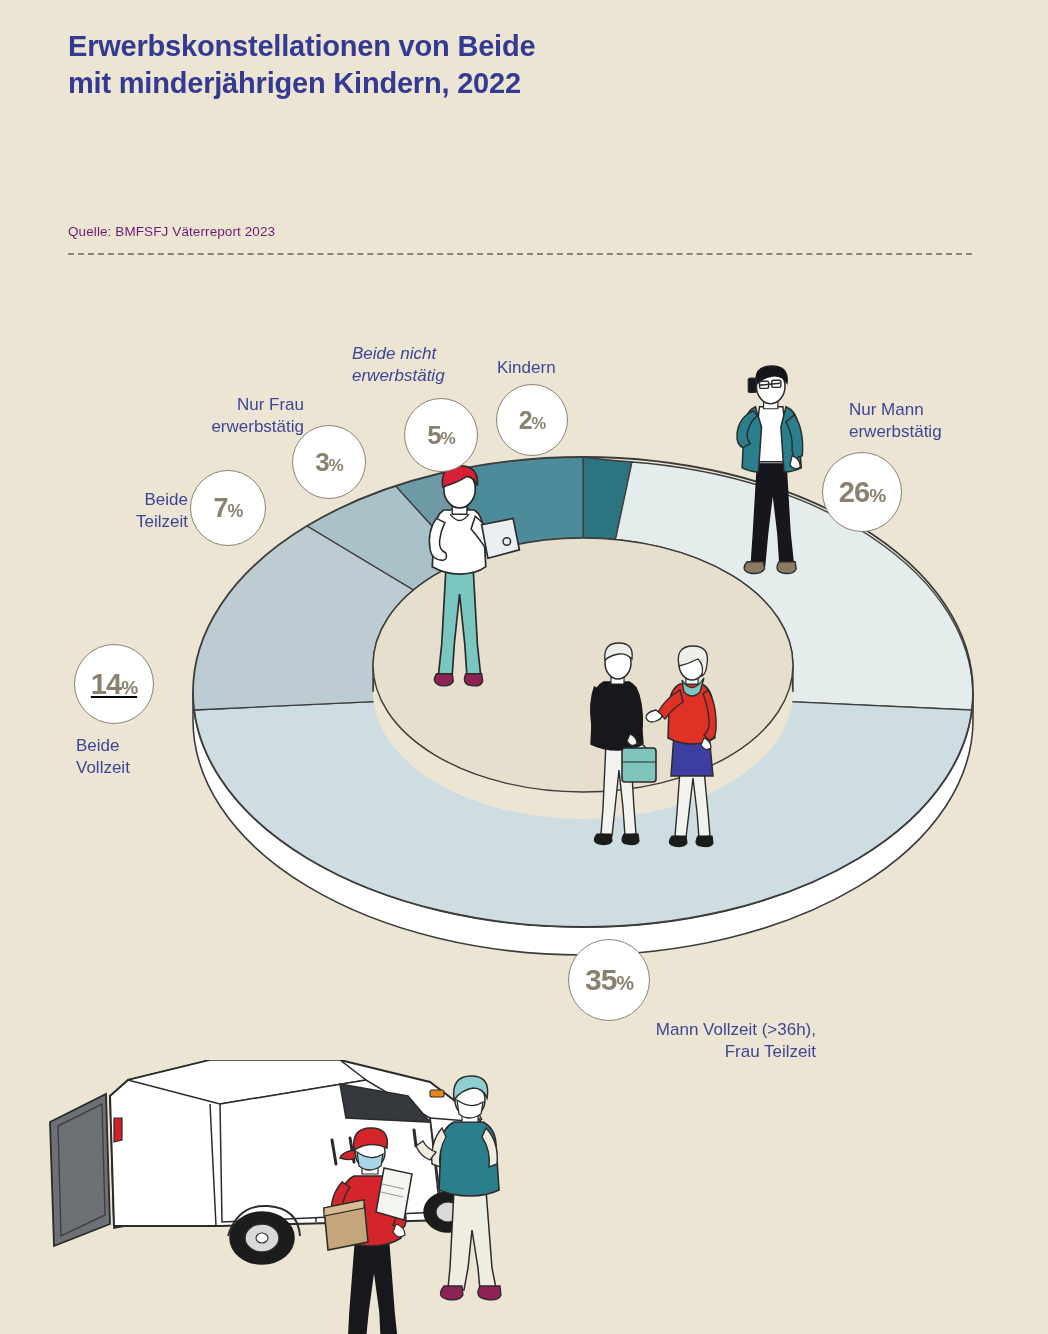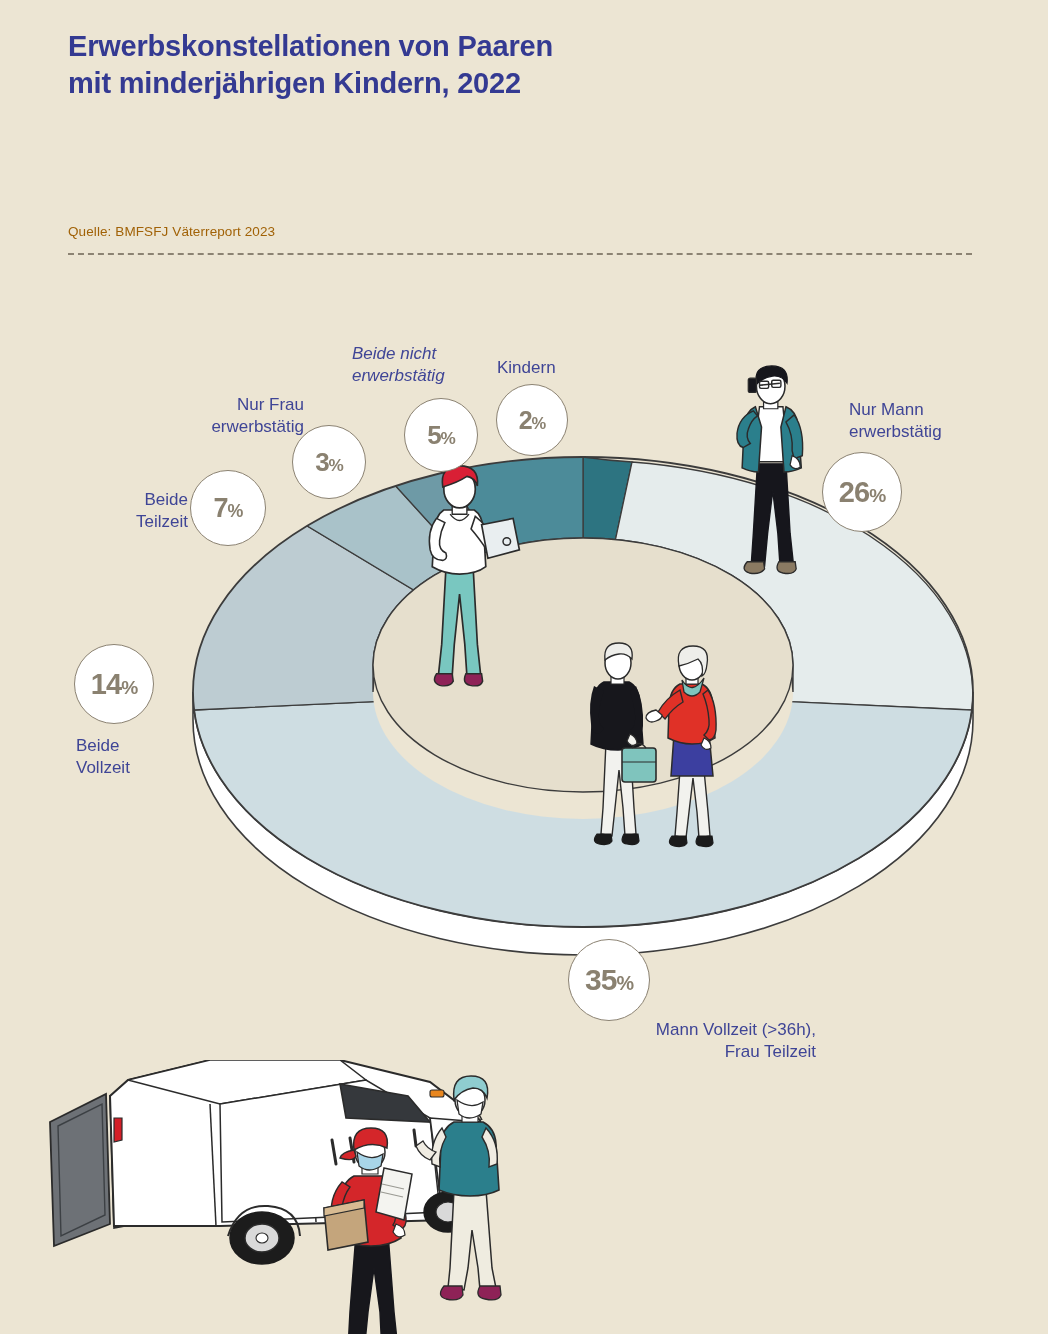--- a/index.html
+++ b/index.html
@@ -14,21 +14,21 @@
   
   .title {
     position: absolute; left: 68px; top: 28px; width: 760px;
     font-size: 29px; font-weight: 700; line-height: 1.28;
     color: #343a92; letter-spacing: -0.2px;
   }
   .title .l2 { display: block; }
 
   .source {
     position: absolute; left: 68px; top: 224px;
-    font-size: 13.5px; color: #a16207; letter-spacing: 0.1px;
+    font-size: 13.5px; color: #701a75; letter-spacing: 0.1px;
   }
   .rule {
     position: absolute; left: 68px; top: 253px; width: 904px; height: 0;
     border-top: 2px dashed #8c8373;
   }
 
   
   .stage { position: absolute; left: 0; top: 300px; width: 1048px; height: 760px; }
   .stage svg { position: absolute; left: 0; top: 0; }
 
@@ -65,35 +65,35 @@
   #l-beidenicht{ left: 352px; top: 343px; width: 130px; font-style: italic; }
 
   #b-sonstige  { left: 496px; top: 384px; width: 72px;  height: 72px; }
   #b-sonstige .pct { font-size: 25px; }
   #l-sonstige  { left: 497px; top: 357px; width: 110px; }
 
   #b-nurmann   { left: 822px; top: 452px; width: 80px;  height: 80px; }
   #b-nurmann .pct { font-size: 29px; }
   #l-nurmann   { left: 813px; top: 399px; width: 140px; margin-left: 36px; }
 
-  #b-vollzeit  { left: 74px;  top: 644px; width: 80px;  height: 80px; }
+  #b-vollzeit  { left: 74px;  top: 644px; width: 80px;  height: 80px; text-decoration: underline; }
   #b-vollzeit .pct { font-size: 29px; }
   #l-vollzeit  { left: 76px;  top: 735px; width: 120px; }
 
   #b-mannvoll  { left: 568px; top: 939px; width: 82px;  height: 82px; }
   #b-mannvoll .pct { font-size: 30px; }
   #l-mannvoll  { left: 566px; top: 1019px; width: 250px; text-align: right; }
 </style>
 </head>
 <body>
 
 <div id="root">
 
   <div class="title">
-    <span class="l1">Erwerbskonstellationen von Paaren</span>
+    <span class="l1">Erwerbskonstellationen von Beide</span>
     <span class="l2">mit minderjährigen Kindern, 2022</span>
   </div>
 
   <div class="source">Quelle: BMFSFJ Väterreport 2023</div>
   <div class="rule"></div>
 
   <div class="stage">
     <svg width="1048" height="760" viewBox="0 0 1048 760">
       <defs>
         <clipPath id="topclip">

